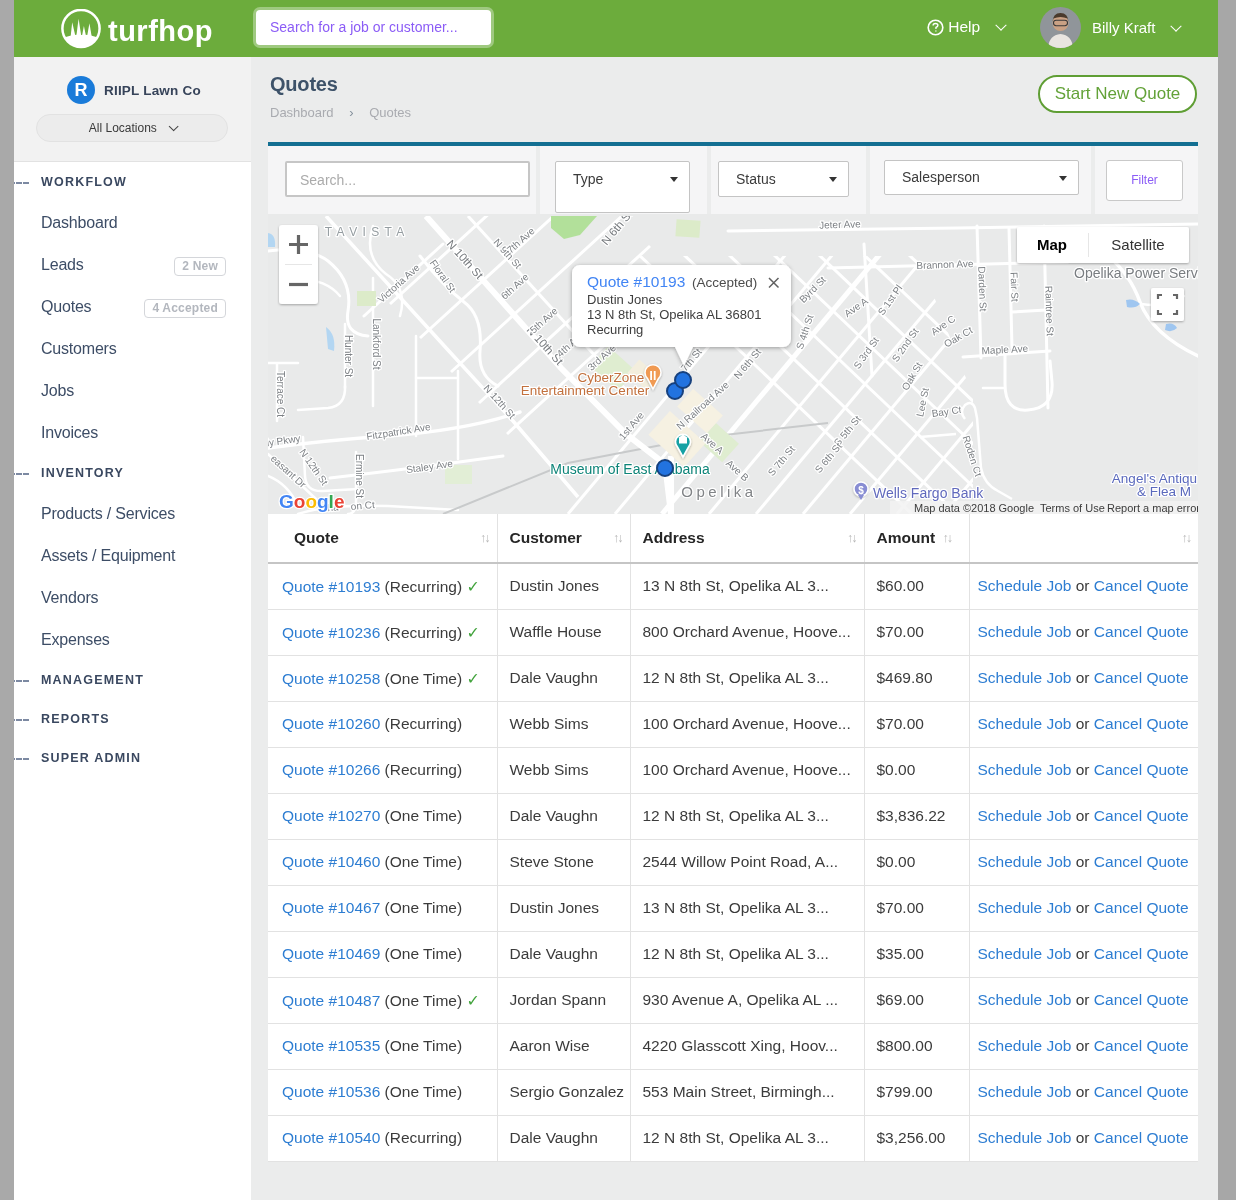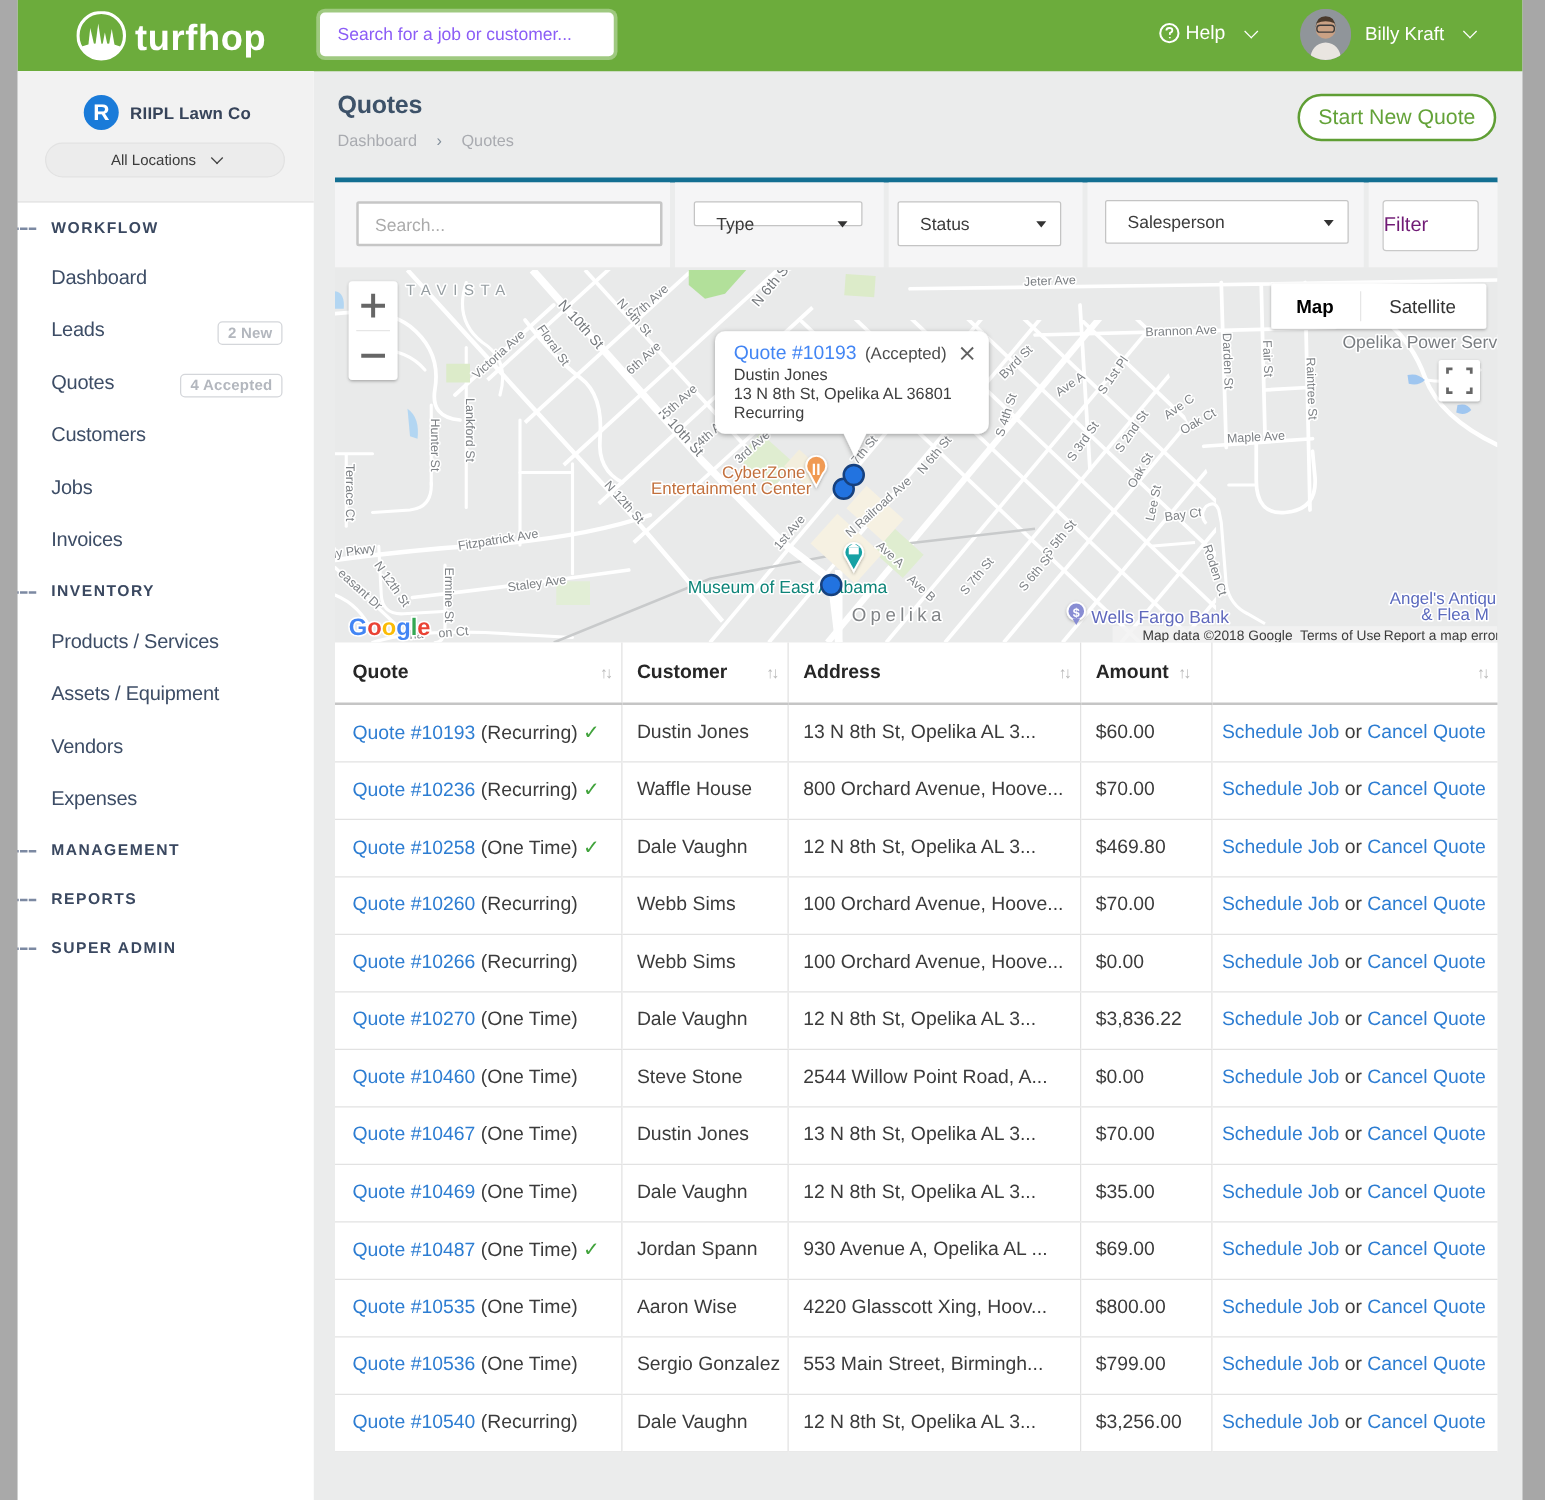--- a/index.html
+++ b/index.html
@@ -28,23 +28,23 @@
 .badge { position:absolute; right:25px; top:13px; height:19px; line-height:17px; padding:0 7px; border:1px solid #d4d6da; border-radius:4px; color:#b3b7be; font-size:12px; font-weight:bold; letter-spacing:0.2px; }
 .main-title { position:absolute; left:270px; top:73px; font-size:20px; font-weight:bold; letter-spacing:-0.2px; color:#3d5269; }
 .crumbs { position:absolute; left:270px; top:105px; font-size:13px; color:#a9abb0; }
 .crumb-sep { color:#84909c; padding:0 12px; font-size:13px; }
 .btn-new { position:absolute; left:1038px; top:75px; width:159px; height:38px; border:2px solid #5f9e34; border-radius:19px; background:#fff; color:#63a238; font-size:17px; text-align:center; line-height:34px; }
 .card-top { position:absolute; left:268px; top:142px; width:930px; height:4px; background:#136f92; }
 .fcell { position:absolute; top:146px; height:68px; background:#f5f5f6; }
 .finput { position:absolute; background:#fff; border:2px solid #c6c6c6; border-radius:2px; font-size:14px; color:#ababab; padding-left:13px; }
 .fsel { position:absolute; background:#fff; border:1px solid #c4c4c4; border-radius:2px; font-size:14px; color:#3b3b3b; padding-left:17px; }
 .fsel:after { content:""; position:absolute; right:11px; top:15px; border-left:4.5px solid transparent; border-right:4.5px solid transparent; border-top:5.5px solid #333; }
-.fbtn { position:absolute; left:1106px; top:160px; width:77px; height:41px; background:#fff; border:1px solid #c9c9c9; border-radius:3px; font-size:16px; color:#701a75; line-height:39px; }
+.fbtn { position:absolute; left:1106px; top:160px; width:77px; height:41px; background:#fff; border:1px solid #c9c9c9; border-radius:3px; font-size:12px; color:#8b5cf6; text-align:center; line-height:39px; }
 .tbl { position:absolute; left:268px; top:514px; width:930px; background:#fff; border-collapse:collapse; table-layout:fixed; font-size:15.5px; color:#3b3b3b; }
-.tbl th { font-weight:bold; text-align:left; border-bottom:2px solid #c5c5c5; height:49px; padding-left:14px; position:relative; color:#262626; font-size:15.5px; }
+.tbl th { font-weight:bold; text-align:left; border-bottom:2px solid #c5c5c5; height:49px; padding-left:26px; position:relative; color:#262626; font-size:15.5px; }
 .tbl td { border-bottom:1px solid #e2e2e2; height:46px; padding-left:14px; white-space:nowrap; overflow:hidden; }
 .tbl th + th, .tbl td + td { border-left:1px solid #e2e2e2; padding-left:12px; }
 .tbl td:last-child { padding-left:8px; }
 .sort { position:absolute; right:8px; top:17px; color:#b9b9b9; font-size:12.5px; letter-spacing:-2px; font-weight:normal; }
 a.lnk { color:#2d7dd2; text-decoration:none; }
 .chk { color:#41a33c; font-size:16px; }
 .mapwrap { position:absolute; left:268px; top:214px; width:930px; height:300px; overflow:hidden; background:#e9eaea; }
 </style>
 </head>
 <body>
@@ -110,21 +110,21 @@
 <div class="crumbs">Dashboard <span class="crumb-sep">›</span> Quotes</div>
 <div class="btn-new">Start New Quote</div>
 
 <div class="card-top"></div>
 <div class="fcell" style="left:268px; width:268px;"></div>
 <div class="fcell" style="left:540px; width:167px;"></div>
 <div class="fcell" style="left:711px; width:155px;"></div>
 <div class="fcell" style="left:870px; width:221px;"></div>
 <div class="fcell" style="left:1095px; width:103px;"></div>
 <div class="finput" style="left:285px; top:161px; width:245px; height:36px; line-height:34px;">Search...</div>
-<div class="fsel" style="left:555px; top:161px; width:135px; height:20px; line-height:34px;">Type</div>
+<div class="fsel" style="left:555px; top:161px; width:135px; height:52px; line-height:34px;">Type</div>
 <div class="fsel" style="left:718px; top:161px; width:131px; height:36px; line-height:34px;">Status</div>
 <div class="fsel" style="left:884px; top:160px; width:195px; height:35px; line-height:33px;">Salesperson</div>
 <div class="fbtn">Filter</div>
 
 <div class="mapwrap"><svg style="margin-top:2px" width="930" height="298" viewBox="0 0 930 298" font-family="Liberation Sans, sans-serif">
       <defs>
         <filter id="ds" x="-30%" y="-30%" width="160%" height="160%">
           <feDropShadow dx="0" dy="1" stdDeviation="2.2" flood-color="#000" flood-opacity="0.35"></feDropShadow>
         </filter>
         <filter id="bs" x="-30%" y="-30%" width="160%" height="160%">

